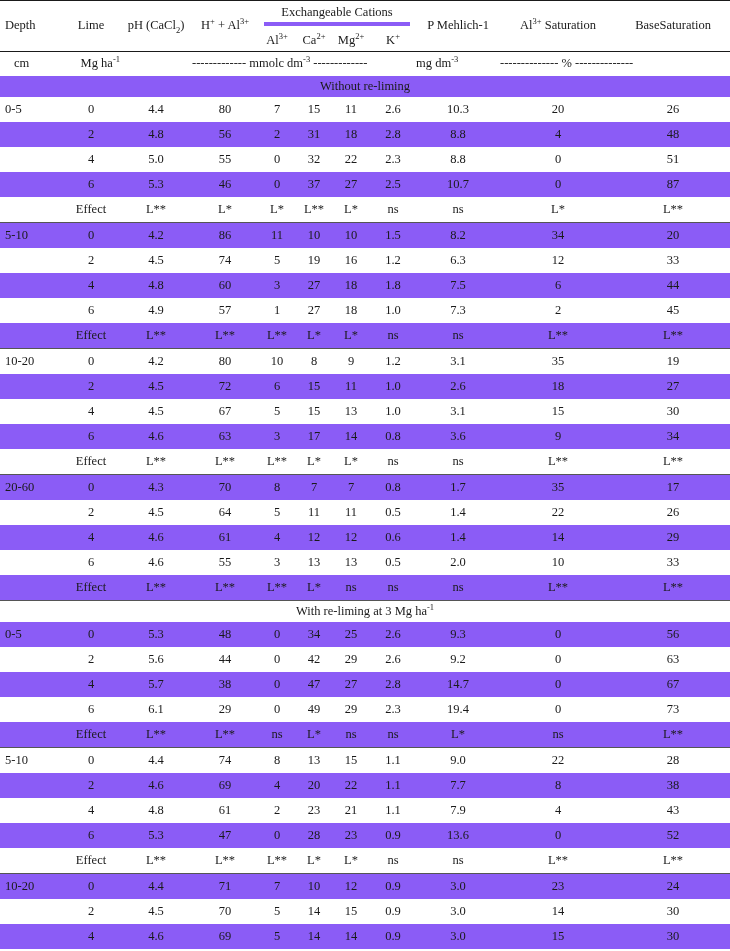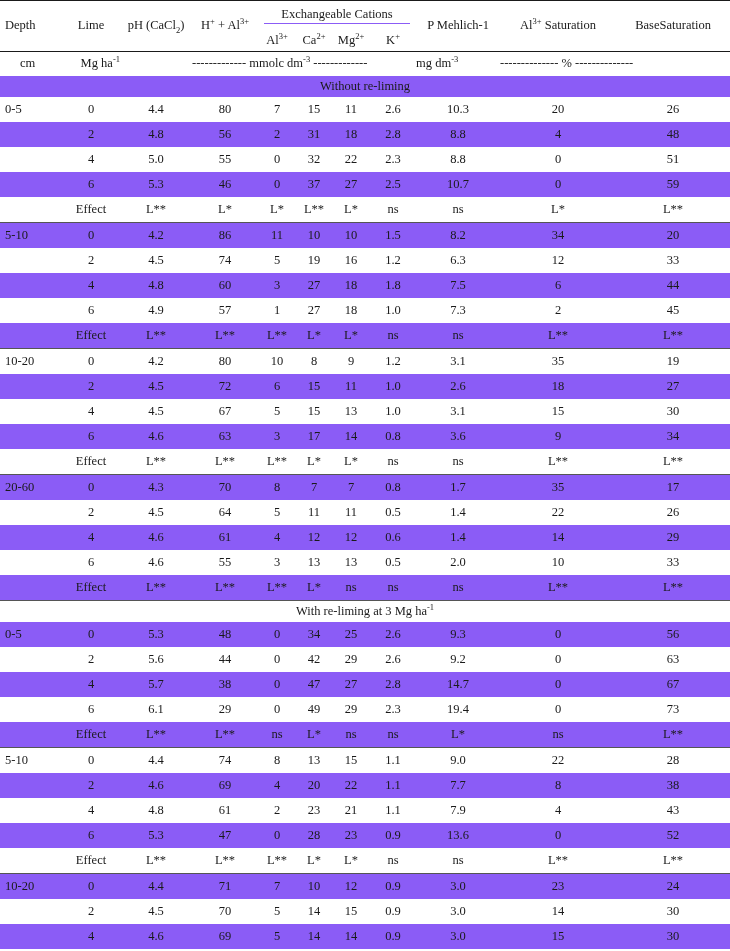--- a/index.html
+++ b/index.html
@@ -58,21 +58,21 @@
   .hdr-top td.lime-h { vertical-align: middle; padding-bottom: 0; }
   .hdr-top td.depth-h { text-align: left; padding-left: 5px; }
 
   .group-cell {
     text-align: center;
     vertical-align: middle;
     height: 30px;
     padding-bottom: 0 !important;
   }
   .group-inner {
-    border-bottom: 1px solid #8b5cf6;
+    border-bottom: 4px solid #8b5cf6;
     padding-bottom: 2px;
     margin: 0 6px;
     display: block;
   }
 
   .hdr-sub td {
     height: 20px;
     text-align: center;
     vertical-align: middle;
   }
@@ -82,21 +82,21 @@
     padding: 0;
     line-height: 0;
     font-size: 0;
   }
 
   .units-row td {
     height: 24px;
     text-align: left;
     vertical-align: middle;
   }
-  .units-row td.depth-u { text-align: left; padding-left: 20px; }
+  .units-row td.depth-u { text-align: left; padding-left: 14px; }
   .units-row td.lime-u  { text-align: right; padding-left: 12px; }
 
   
   .section-row td {
     height: 21px;
     text-align: center;
     vertical-align: middle;
   }
 
   
@@ -218,21 +218,21 @@
           <td class="cell-depth"></td>
           <td class="cell-lime">6</td>
           <td class="cell-num">5.3</td>
           <td class="cell-num">46</td>
           <td class="cell-num">0</td>
           <td class="cell-num">37</td>
           <td class="cell-num">27</td>
           <td class="cell-num">2.5</td>
           <td class="cell-num">10.7</td>
           <td class="cell-num">0</td>
-          <td class="cell-num">59</td>
+          <td class="cell-num">87</td>
         </tr>
         <tr class="data-row effect-row shade-white rule-thin">
           <td class="cell-depth"></td>
           <td class="cell-lime">Effect</td>
           <td class="cell-num">L**</td>
           <td class="cell-num">L*</td>
           <td class="cell-num">L*</td>
           <td class="cell-num">L**</td>
           <td class="cell-num">L*</td>
           <td class="cell-num">ns</td>

